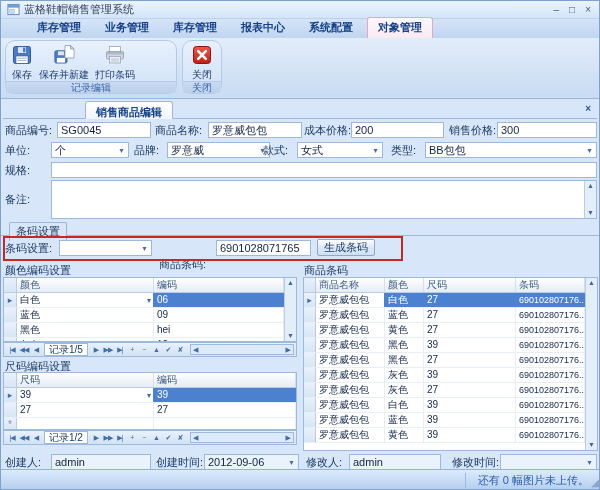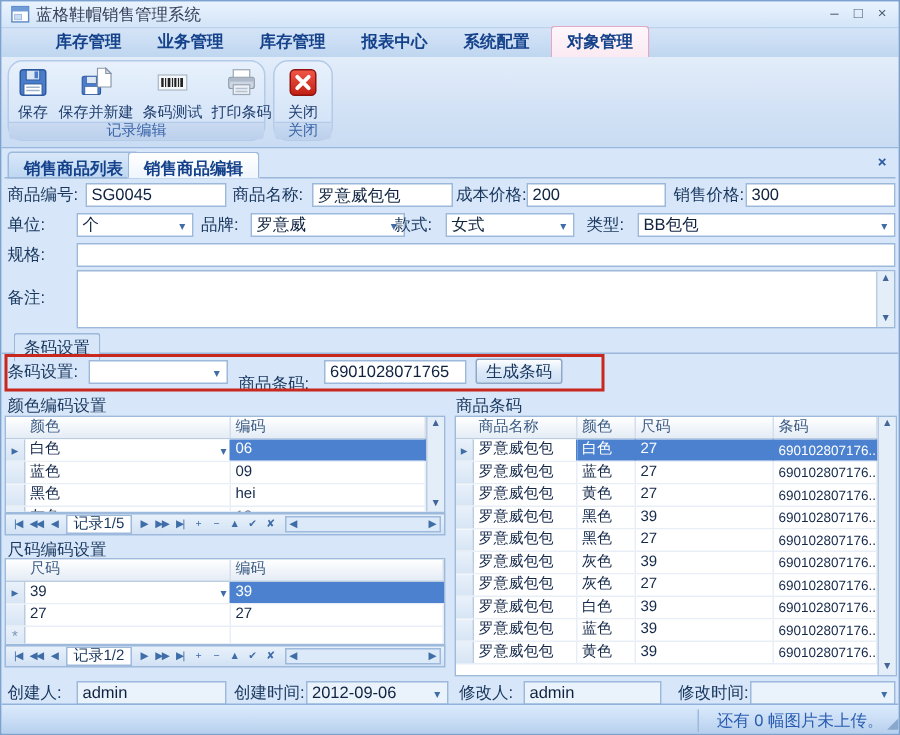--- a/index.html
+++ b/index.html
@@ -63,21 +63,21 @@
   .gen-btn { position:absolute; height:17px; font-size:11px; color:#17365d; background:linear-gradient(#fdfeff,#dce9f8 50%,#cfe0f4);
     border:1px solid #8fa8c8; border-radius:2px; padding:0 6px; cursor:default; }
   .redbox { position:absolute; border:2px solid #c8281e; z-index:10; pointer-events:none; }
 
   .sect-label { position:absolute; font-size:11px; color:#17365d; white-space:nowrap; }
 
   
   .grid { position:absolute; background:#fff; border:1px solid #9db9dc; overflow:hidden; }
   .g-scrollable { position:absolute; left:0; top:0; bottom:0; right:0; }
   .grid.with-vs .g-scrollable { right:12px; }
-  .g-header { display:flex; height:15px; background:linear-gradient(#ffffff,#e4ecf5); border-bottom:1px solid #b9cce2;align-items:flex-end; }
+  .g-header { display:flex; height:15px; background:linear-gradient(#ffffff,#e4ecf5); border-bottom:1px solid #b9cce2; }
   .gh { font-size:10px; color:#3b5b84; line-height:14px; padding-left:3px; border-right:1px solid #d4dfeb;
     overflow:hidden; white-space:nowrap; }
   .gh-ind { background:linear-gradient(#e9f1fb,#d7e5f4); border-right:1px solid #b9cce2; }
   .g-row { display:flex; height:15px; border-bottom:1px solid #e8eef6; background:#fff; }
   .g-ind { background:linear-gradient(#e9f1fb,#d7e5f4); border-right:1px solid #b9cce2; text-align:center;
     font-size:9px; line-height:14px; color:#3f6da8; overflow:hidden; }
   .g-ind .ri { display:none; }
   .g-row[data-index="0"] .g-ind .ri { display:inline; }
   .g-cell { position:relative; font-size:10px; line-height:14px; color:#14284a; padding-left:3px;
     border-right:1px solid #e8eef6; overflow:hidden; white-space:nowrap; }
@@ -155,35 +155,20 @@
               <rect x="6.5" y="2.8" width="9" height="6.5" fill="#dce7f5" stroke="#2d59a0" stroke-width="0.6"></rect>
               <rect x="5" y="12" width="12" height="7.3" fill="#fff" stroke="#2d59a0" stroke-width="0.6"></rect>
             </g>
             <path d="M12 1.5 h5.5 l3.5 3.5 v9 h-9 z" fill="#fff" stroke="#8a97a8" stroke-width="0.8"></path>
             <path d="M17.5 1.5 l3.5 3.5 h-3.5 z" fill="#d9e2ec" stroke="#8a97a8" stroke-width="0.8"></path>
           </svg>
           <span class="lbl">保存并新建</span>
         </div>
         <div class="rbtn">
           <svg viewBox="0 0 22 22">
-            <rect x="1.5" y="6" width="19" height="10" fill="#f4f7fa" stroke="#aab6c4" stroke-width="0.8"></rect>
-            <g fill="#222">
-              <rect x="3.5" y="8" width="1.6" height="6"></rect>
-                <rect x="6" y="8" width="0.8" height="6"></rect>
-              <rect x="7.8" y="8" width="1.8" height="6"></rect>
-                <rect x="10.6" y="8" width="0.8" height="6"></rect>
-              <rect x="12.2" y="8" width="1.4" height="6"></rect>
-                <rect x="14.6" y="8" width="0.8" height="6"></rect>
-              <rect x="16.2" y="8" width="1.8" height="6"></rect>
-            </g>
-          </svg>
-          <span class="lbl">条码测试</span>
-        </div>
-        <div class="rbtn">
-          <svg viewBox="0 0 22 22">
             <rect x="5.5" y="2.5" width="11" height="6" fill="#fff" stroke="#9aa7b8" stroke-width="0.8"></rect>
             <rect x="2.5" y="7.5" width="17" height="7.5" rx="1.5" fill="#cdd6e2" stroke="#8d9aab" stroke-width="0.8"></rect>
             <rect x="3" y="8" width="16" height="2.4" fill="#aeb9c9"></rect>
             <rect x="5.5" y="12.5" width="11" height="6.5" fill="#eef2f7" stroke="#9aa7b8" stroke-width="0.8"></rect>
             <line x1="7" y1="15" x2="15" y2="15" stroke="#b4c0ce"></line>
             <line x1="7" y1="17" x2="15" y2="17" stroke="#b4c0ce"></line>
           </svg>
           <span class="lbl">打印条码</span>
         </div>
       </div>
@@ -206,21 +191,20 @@
           <span class="lbl">关闭</span>
         </div>
       </div>
       <div class="rcaption">关闭</div>
     </div>
   </div>
 
   <div class="panel">
 
     <div class="doc-tabs">
-      <div class="dtab inactive" style="left:2px;">销售商品列表</div>
       <div class="dtab active" style="left:82px;">销售商品编辑</div>
       <span class="dt-close">×</span>
     </div>
 
     <span class="flabel" style="left:4px; top:23px;">商品编号:</span>
     <input class="tbox" style="left: 56px; top: 23px; width: 94px;" value="SG0045">
     <span class="flabel" style="left:154px; top:23px;">商品名称:</span>
     <input class="tbox" style="left: 207px; top: 23px; width: 94px;" value="罗意威包包">
     <span class="flabel" style="left:303px; top:23px;">成本价格:</span>
     <input class="tbox" style="left: 350px; top: 23px; width: 93px;" value="200">
@@ -255,21 +239,21 @@
       </div>
     </div>
 
     <div class="groupline" style="top:136px;"></div>
     <div class="groupcap" style="left:8px; top:123px;">条码设置</div>
 
     <span class="flabel" style="left:4px; top:141px;">条码设置:</span>
     <div class="combo" style="left:58px; top:141px; width:93px;">
       <span></span><span class="ca">▾</span>
     </div>
-    <span class="flabel" style="left:158px; top:149px;">商品条码:</span>
+    <span class="flabel" style="left:158px; top:157px;">商品条码:</span>
     <input class="tbox" style="left: 215px; top: 141px; width: 95px;" value="6901028071765">
     <button class="gen-btn" style="left:316px; top:140px;">生成条码</button>
 
     <div class="redbox" style="left:2px; top:137px; width:400px; height:25px;"></div>
 
     <span class="sect-label" style="left:4px; top:164px;">颜色编码设置</span>
     <div class="grid with-vs" style="left:2px; top:178px; width:294px; height:65px;">
       <div class="g-scrollable">
         <div class="g-header">
           <div class="gh gh-ind" style="width:13px;"></div>

